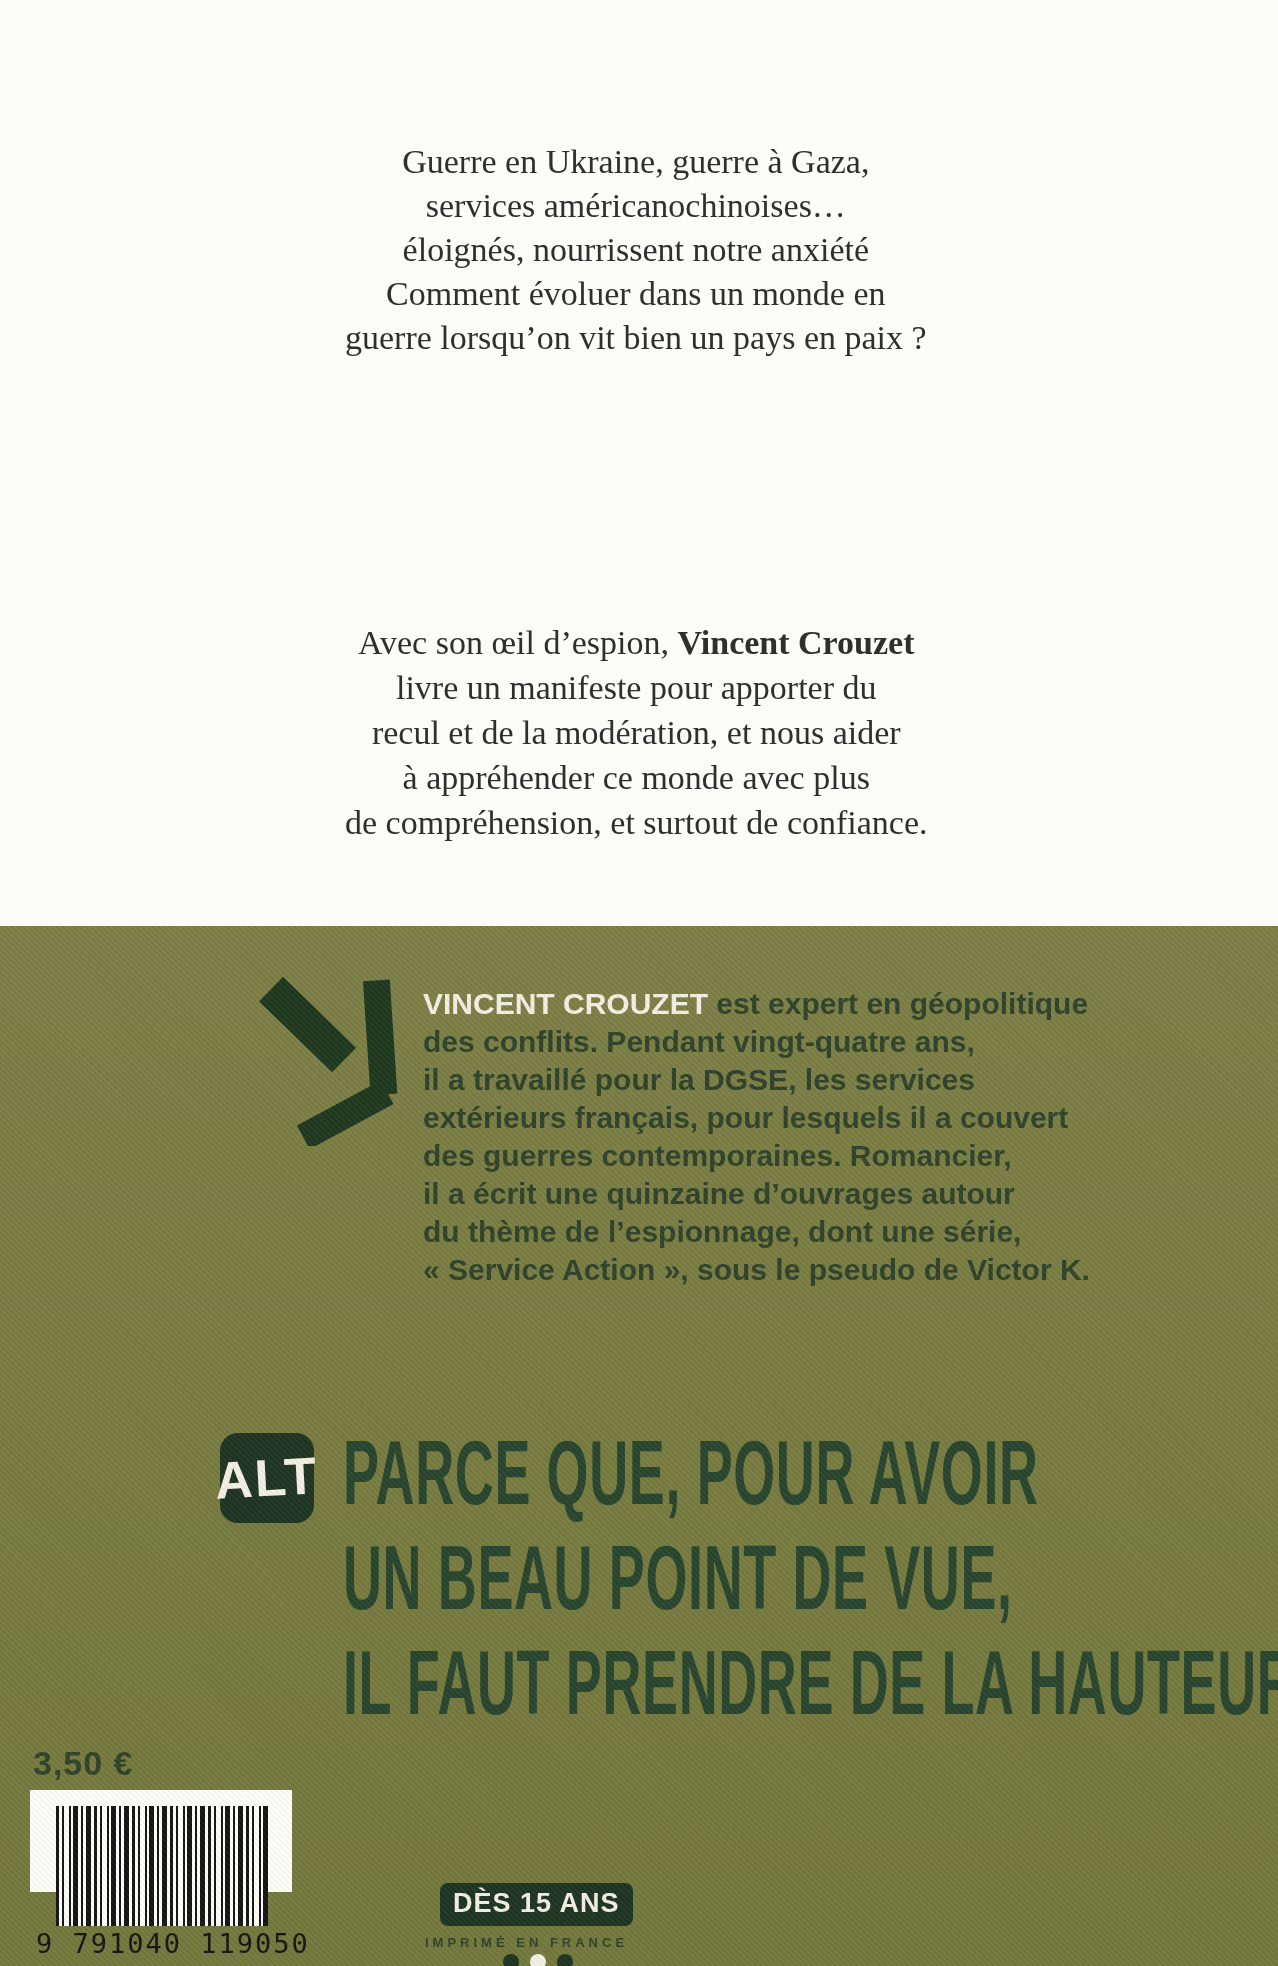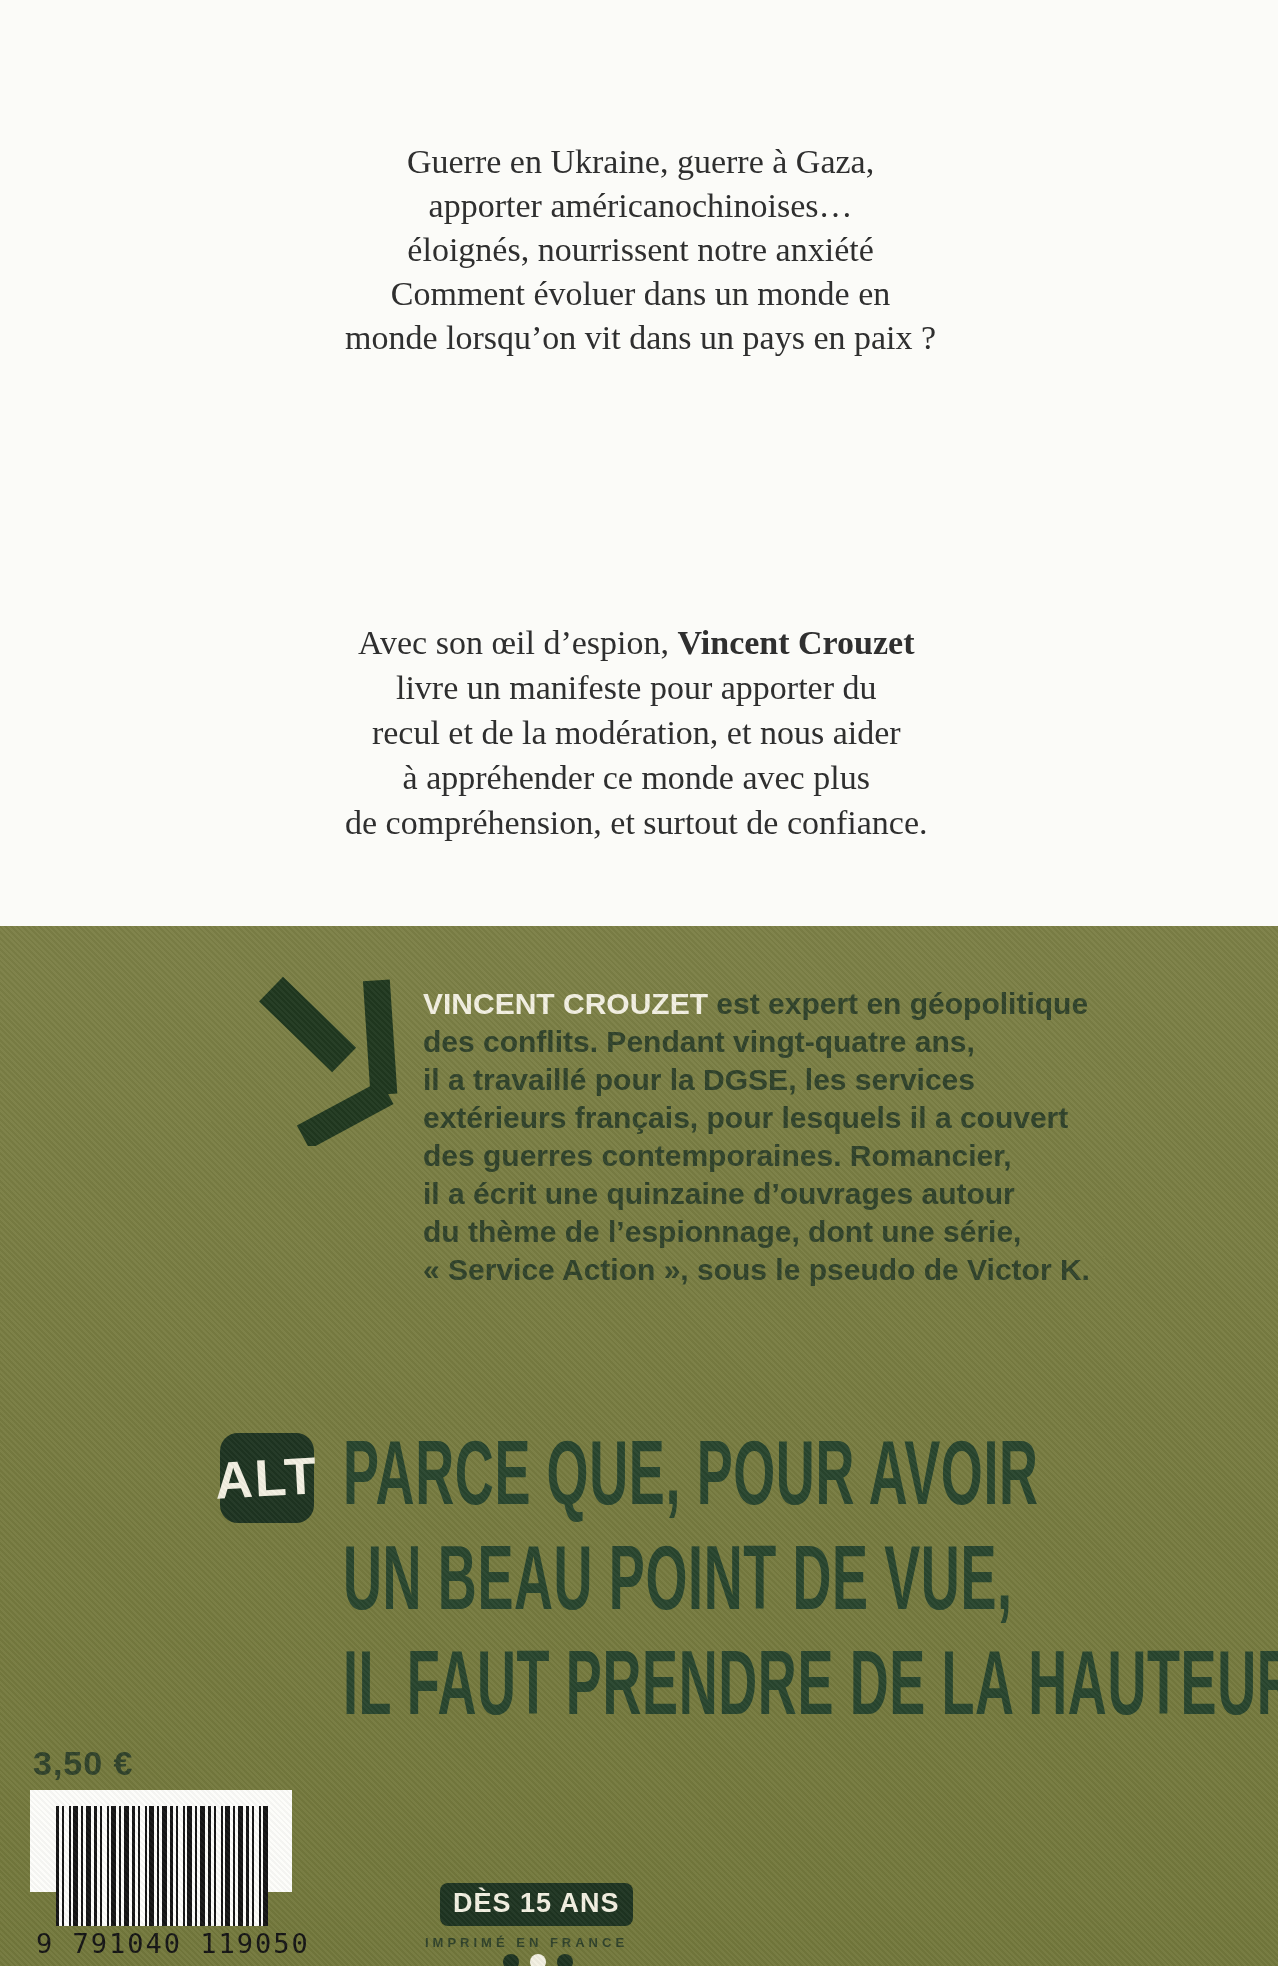--- a/index.html
+++ b/index.html
@@ -88,24 +88,24 @@
   .dot.d1,.dot.d3{background:var(--dark-green,#1e3421);}
   .dot.d2{background:var(--cream,#f3f0e2);}
 </style>
 </head>
 <body>
 
 <div class="page">
 
   <div class="synopsis p1">
     <div class="line">Guerre en Ukraine, guerre à Gaza,</div>
-    <div class="line">apporter américanochinoises…</div>
+    <div class="line">services américanochinoises…</div>
     <div class="line">éloignés, nourrissent notre anxiété</div>
     <div class="line">Comment évoluer dans un monde en</div>
-    <div class="line">monde lorsqu’on vit dans un pays en paix ?</div>
+    <div class="line">guerre lorsqu’on vit bien un pays en paix ?</div>
   </div>
 
   <div class="synopsis p2">
     <div class="line"><span>Avec son œil d’espion, </span><span class="bold">Vincent Crouzet</span></div>
     <div class="line">livre un manifeste pour apporter du</div>
     <div class="line">recul et de la modération, et nous aider</div>
     <div class="line">à appréhender ce monde avec plus</div>
     <div class="line">de compréhension, et surtout de confiance.</div>
   </div>
 

